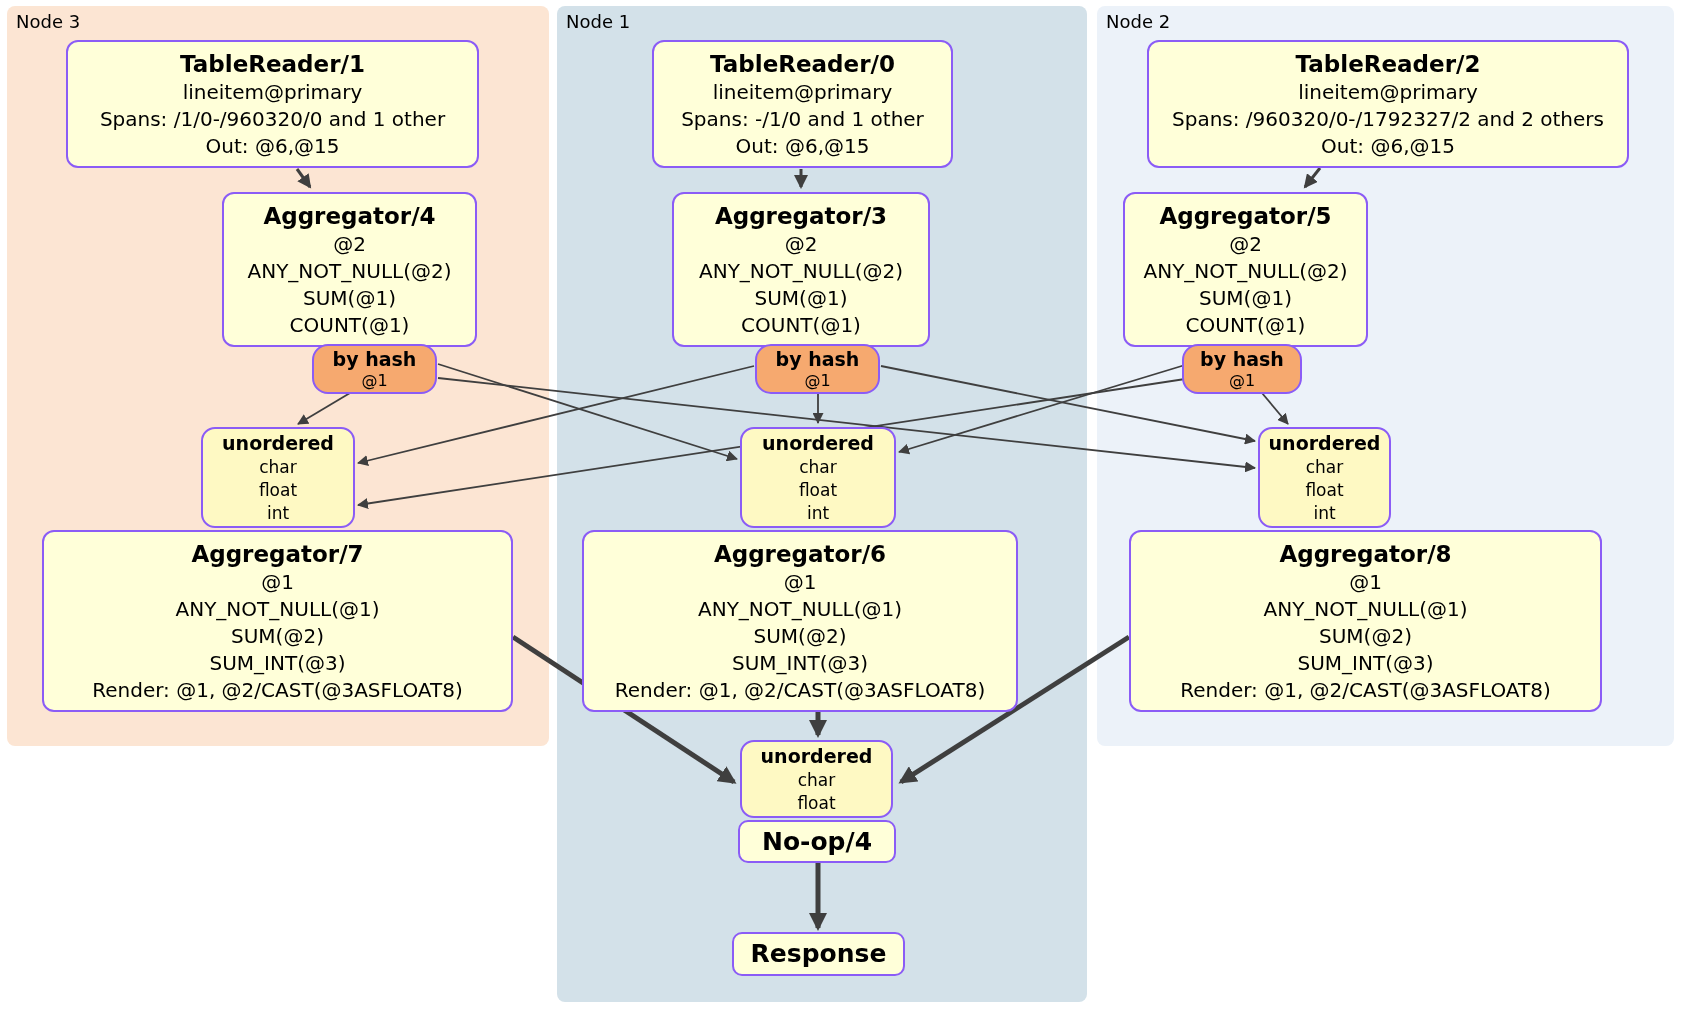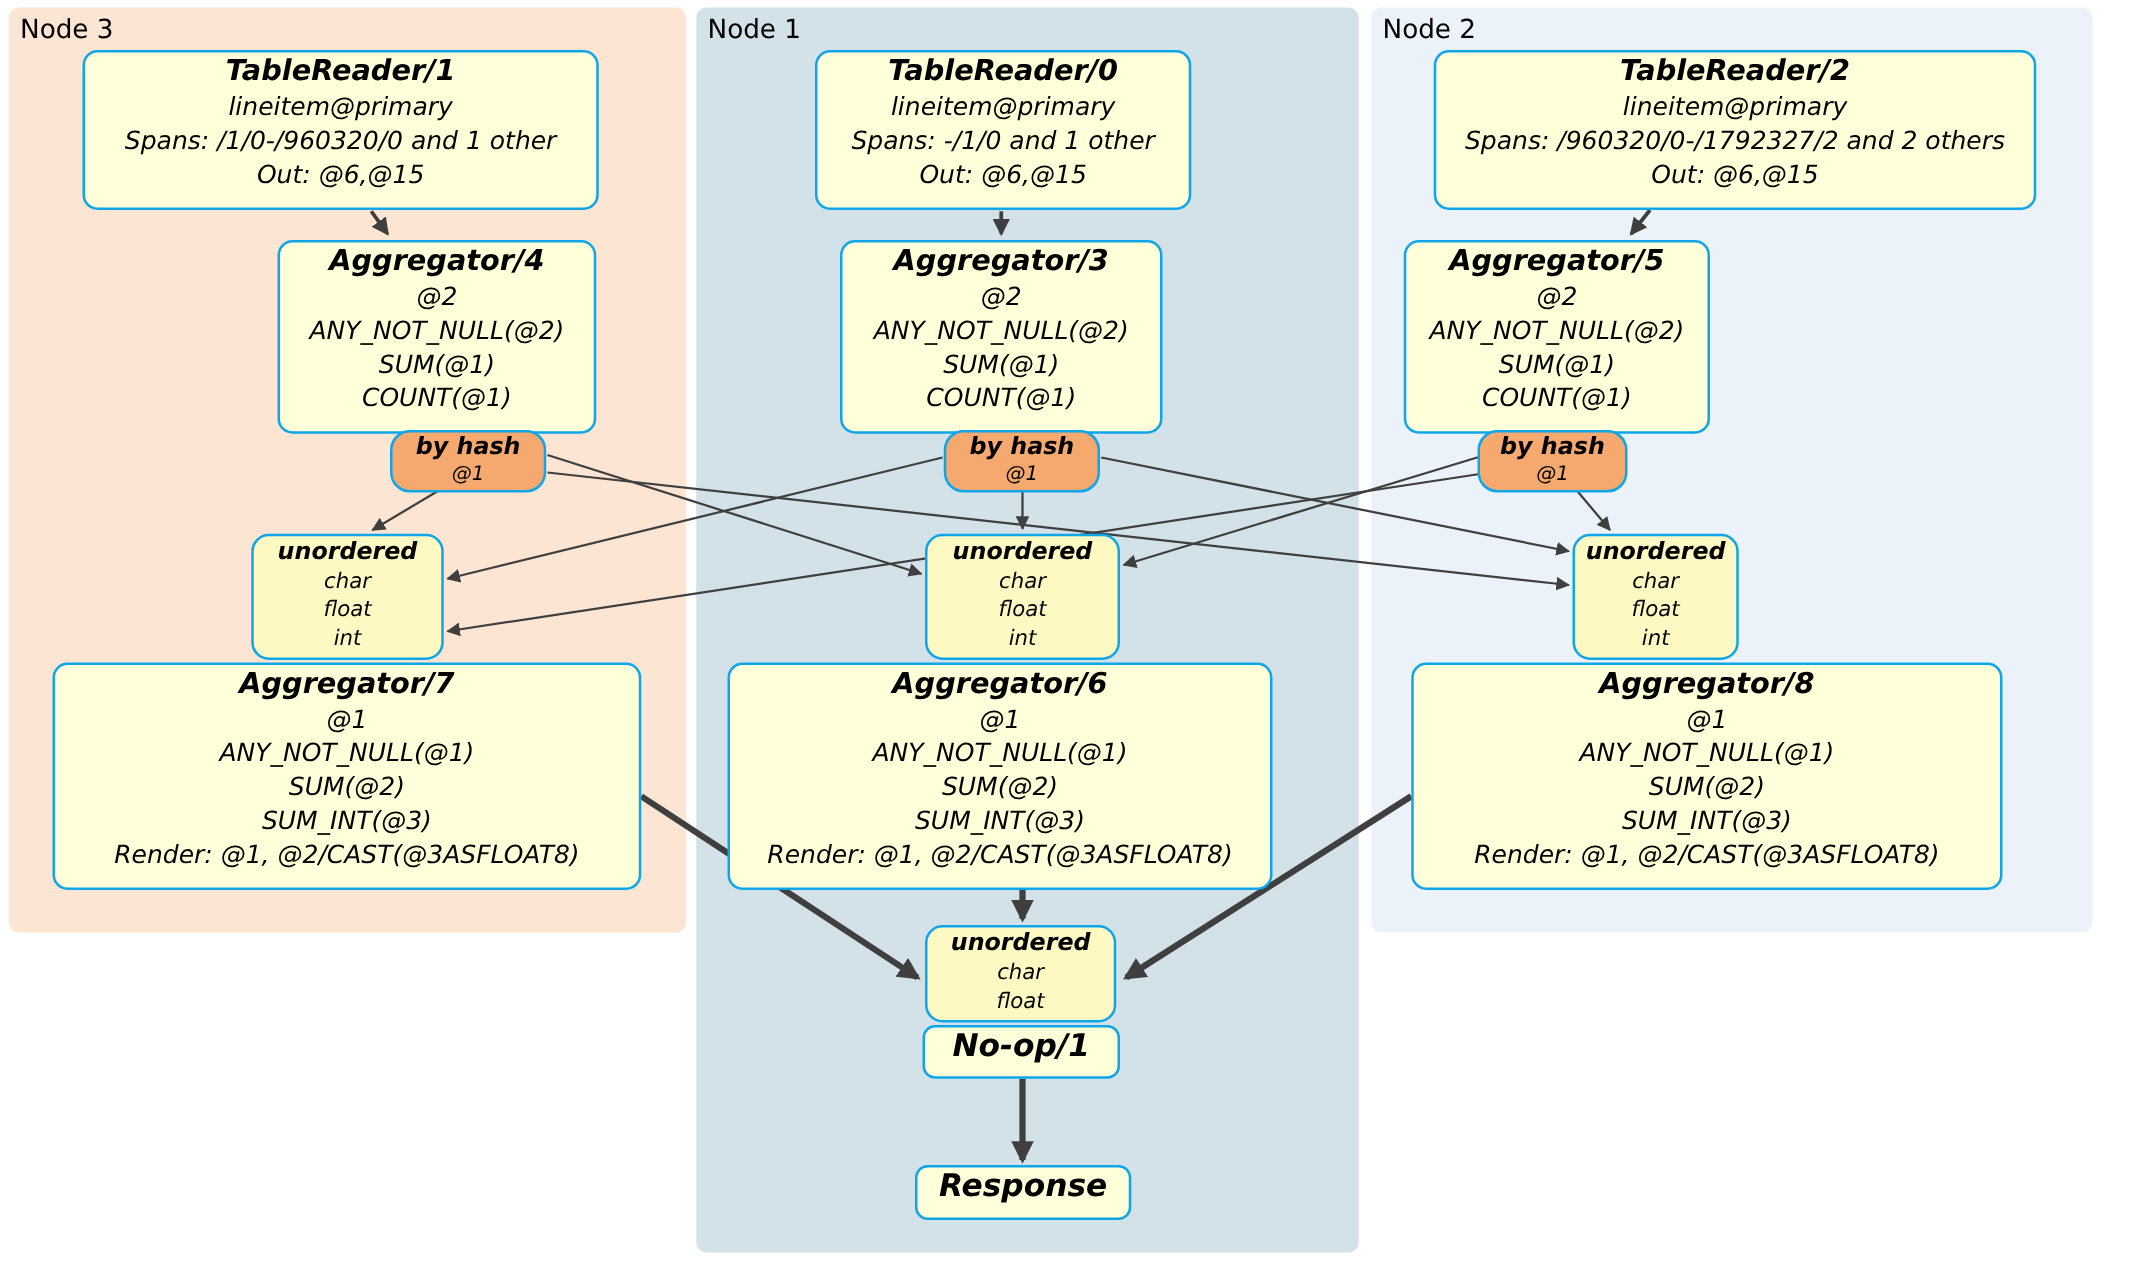--- a/index.html
+++ b/index.html
@@ -1,28 +1,28 @@
 <!DOCTYPE html>
 <html><head>
 <meta charset="utf-8">
 <style>
   html,body{margin:0;padding:0;background:#ffffff;}
   body{font-family:"DejaVu Sans", sans-serif; color:#000;}
   #canvas{position:relative;width:1706px;height:1016px;background:#ffffff;overflow:hidden;}
 
   .region{position:absolute;border-radius:8px;z-index:0;}
-  .region-label{position:absolute;left:9px;top:5px;font-size:21px;color:#000;}
+  .region-label{position:absolute;left:9px;top:5px;font-size:18px;color:#000;}
 
   #node3-region{left:7px;top:6px;width:542px;height:740px;background:#fce5d3;}
   #node1-region{left:557px;top:6px;width:530px;height:996px;background:#d3e1e9;}
   #node2-region{left:1097px;top:6px;width:577px;height:740px;background:#ecf2f9;}
 
-  .box{position:absolute;box-sizing:border-box;border:2px solid #0ea5e9;
-       display:flex;flex-direction:column;align-items:center;
-       text-align:center;font-style:italic;}
+  .box{position:absolute;box-sizing:border-box;border:2px solid #8b5cf6;
+       display:flex;flex-direction:column;justify-content:center;align-items:center;
+       text-align:center;}
   .proc{background:#ffffd9;border-radius:12px;z-index:2;}
   .proc .title{font-weight:bold;font-size:23px;line-height:30px;}
   .proc .line{font-size:20px;line-height:27px;white-space:nowrap;}
   .router{background:#f6a96f;border-radius:16px;z-index:3;}
   .router .rtitle{font-weight:bold;font-size:19px;line-height:23px;}
   .router .rline{font-size:16px;line-height:19px;}
   .sync{background:#fef9c3;border-radius:14px;z-index:3;}
   .sync .rtitle{font-weight:bold;font-size:19px;line-height:25px;}
   .sync .rline{font-size:17px;line-height:23px;}
   .endpoint .title{font-weight:bold;font-size:25px;line-height:30px;}
@@ -150,21 +150,21 @@
     <div class="line">Render: @1, @2/CAST(@3ASFLOAT8)</div>
   </div>
 
   <div class="box sync" style="left:740px;top:740px;width:153px;height:78px;">
     <div class="rtitle">unordered</div>
     <div class="rline">char</div>
     <div class="rline">float</div>
   </div>
 
   <div class="box proc endpoint" style="left:738px;top:820px;width:158px;height:43px;border-radius:10px;">
-    <div class="title">No-op/1</div>
+    <div class="title">No-op/4</div>
   </div>
 
   <div class="box proc endpoint" style="left:732px;top:932px;width:173px;height:44px;border-radius:10px;">
     <div class="title">Response</div>
   </div>
 
   <div class="box proc" style="left:1123px;top:40px;width:482px;height:128px;margin-left:24px;">
     <div class="title">TableReader/2</div>
     <div class="line">lineitem@primary</div>
     <div class="line">Spans: /960320/0-/1792327/2 and 2 others</div>

